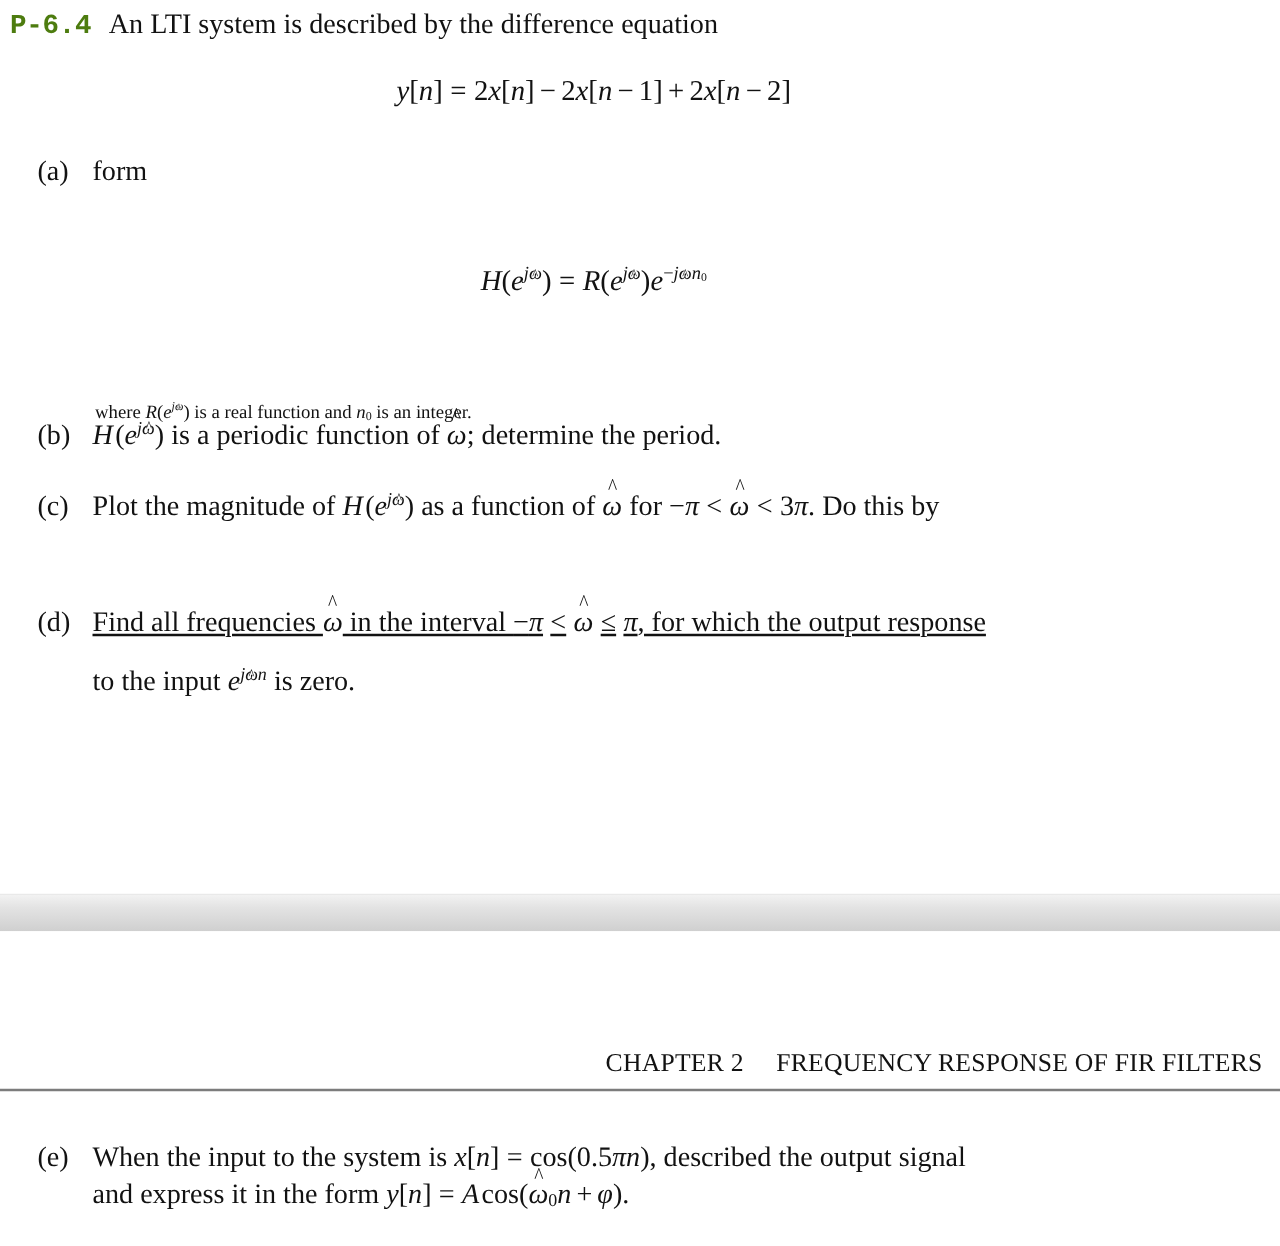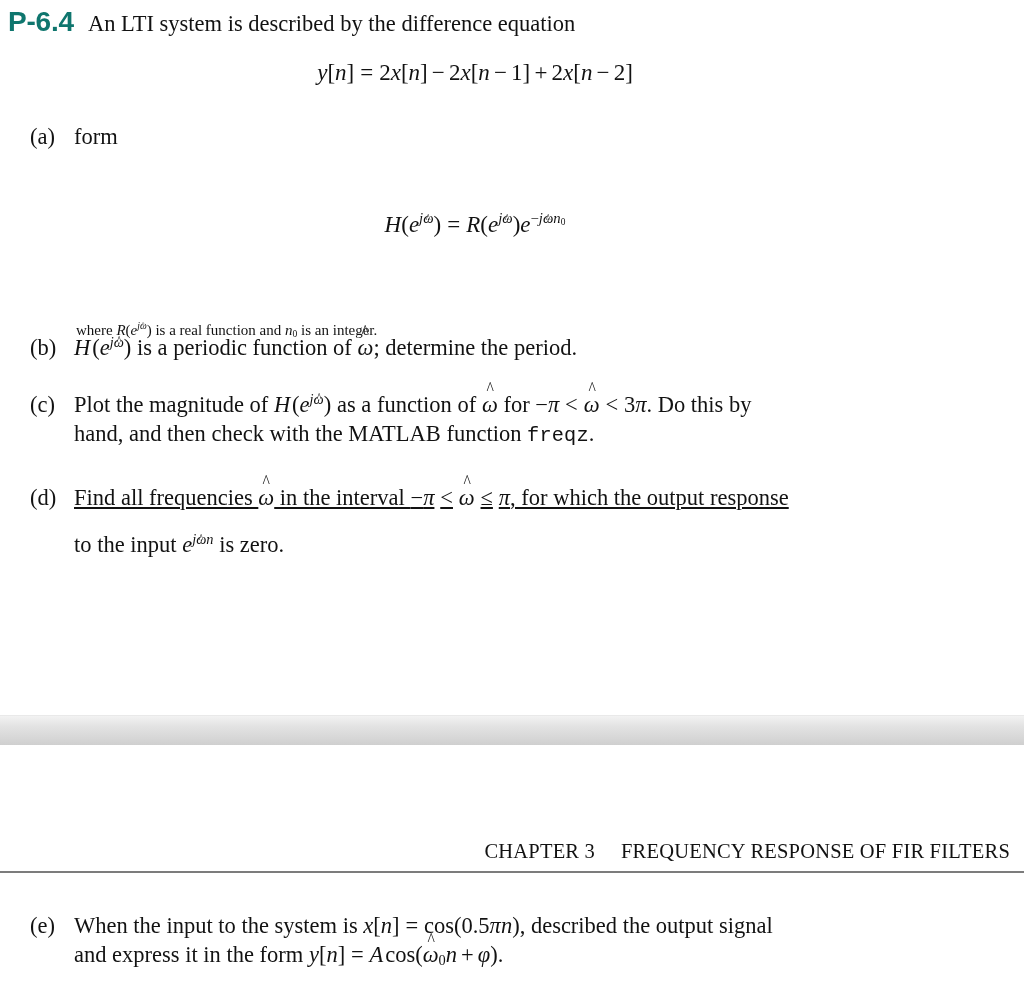--- a/index.html
+++ b/index.html
@@ -60,24 +60,24 @@
   .prob-head {
     position: absolute;
     left: 8px;
     top: 6px;
     width: 1008px;
     font-size: 22.5px;
     line-height: 1.15;
     white-space: nowrap;
   }
   .prob-num {
-    color: #0f766e;
-    font-family: Liberation Sans, sans-serif;
+    color: #4d7c0f;
+    font-family: Liberation Mono, monospace;
     font-weight: bold;
-    font-size: 28px;
+    font-size: 22px;
     letter-spacing: -0.2px;
   }
   .prob-head-text { margin-left: 14px; font-size: 22.5px; }
 
   .display-eq {
     position: absolute;
     left: 0;
     width: 950px;
     text-align: center;
     font-size: 23px;
@@ -206,23 +206,20 @@
         <span class="mi">H</span><span class="mup"> (</span><span class="mi">e</span><sup class="sup"><span class="mi">j</span><span class="hatw">ω</span></sup><span class="mup">)</span><span> is a periodic function of </span><span class="hatw">ω</span><span class="mup">;&nbsp;determine the period.</span>
       </span>
     </div>
 
     <div class="pitem" style="top:390px;">
       <span class="marker">(c)</span>
       <span class="body">
         <span class="justify" style="display:block;">
           <span>Plot the magnitude of </span><span class="mi">H</span><span class="mup"> (</span><span class="mi">e</span><sup class="sup"><span class="mi">j</span><span class="hatw">ω</span></sup><span class="mup">)</span><span> as a function of </span><span class="hatw">ω</span><span> for </span><span class="mup">−</span><span class="mi">π</span><span class="opeq">&lt;</span><span class="hatw">ω</span><span class="opeq">&lt;</span><span class="mn">3</span><span class="mi">π</span><span>. Do this by</span>
         </span>
-        <span style="display:block;">
-          <span>hand, and then check with the MATLAB function </span><span class="mono">freqz</span><span>.</span>
-        </span>
       </span>
     </div>
 
     <div class="pitem" style="top:483px;">
       <span class="marker">(d)</span>
       <span class="body">
         <span class="justify" style="display:block;text-decoration:underline;">
           <span>Find all frequencies </span><span class="hatw">ω</span><span> in the interval </span><span class="mup">−</span><span class="mi">π</span><span class="opeq">&lt;</span><span class="hatw">ω</span><span class="opeq">≤</span><span class="mi">π</span><span>, for which the output response</span>
         </span>
         <span style="display:block;margin-top:18px;">
@@ -232,21 +229,21 @@
     </div>
 
   </div>
 </div>
 
 <div class="band"></div>
 
 <div class="page-bottom">
 
   <div class="running-head">
-    <span class="chap">CHAPTER 3</span><span>FREQUENCY RESPONSE OF FIR FILTERS</span>
+    <span class="chap">CHAPTER 2</span><span>FREQUENCY RESPONSE OF FIR FILTERS</span>
   </div>
 
   <div class="head-rule"></div>
 
   <div class="pitem-e">
     <span class="marker" style="position:absolute;left:0;top:0;width:42px;">(e)</span>
     <span class="body" style="display:block;margin-left:44px;">
       <span class="justify" style="display:block;">
         <span>When the input to the system is </span><span class="mi">x</span><span class="mup">[</span><span class="mi">n</span><span class="mup">]</span><span class="opeq">=</span><span class="mup">cos(</span><span class="mn">0.5</span><span class="mi">πn</span><span class="mup">)</span><span>, described the output signal</span>
       </span>

